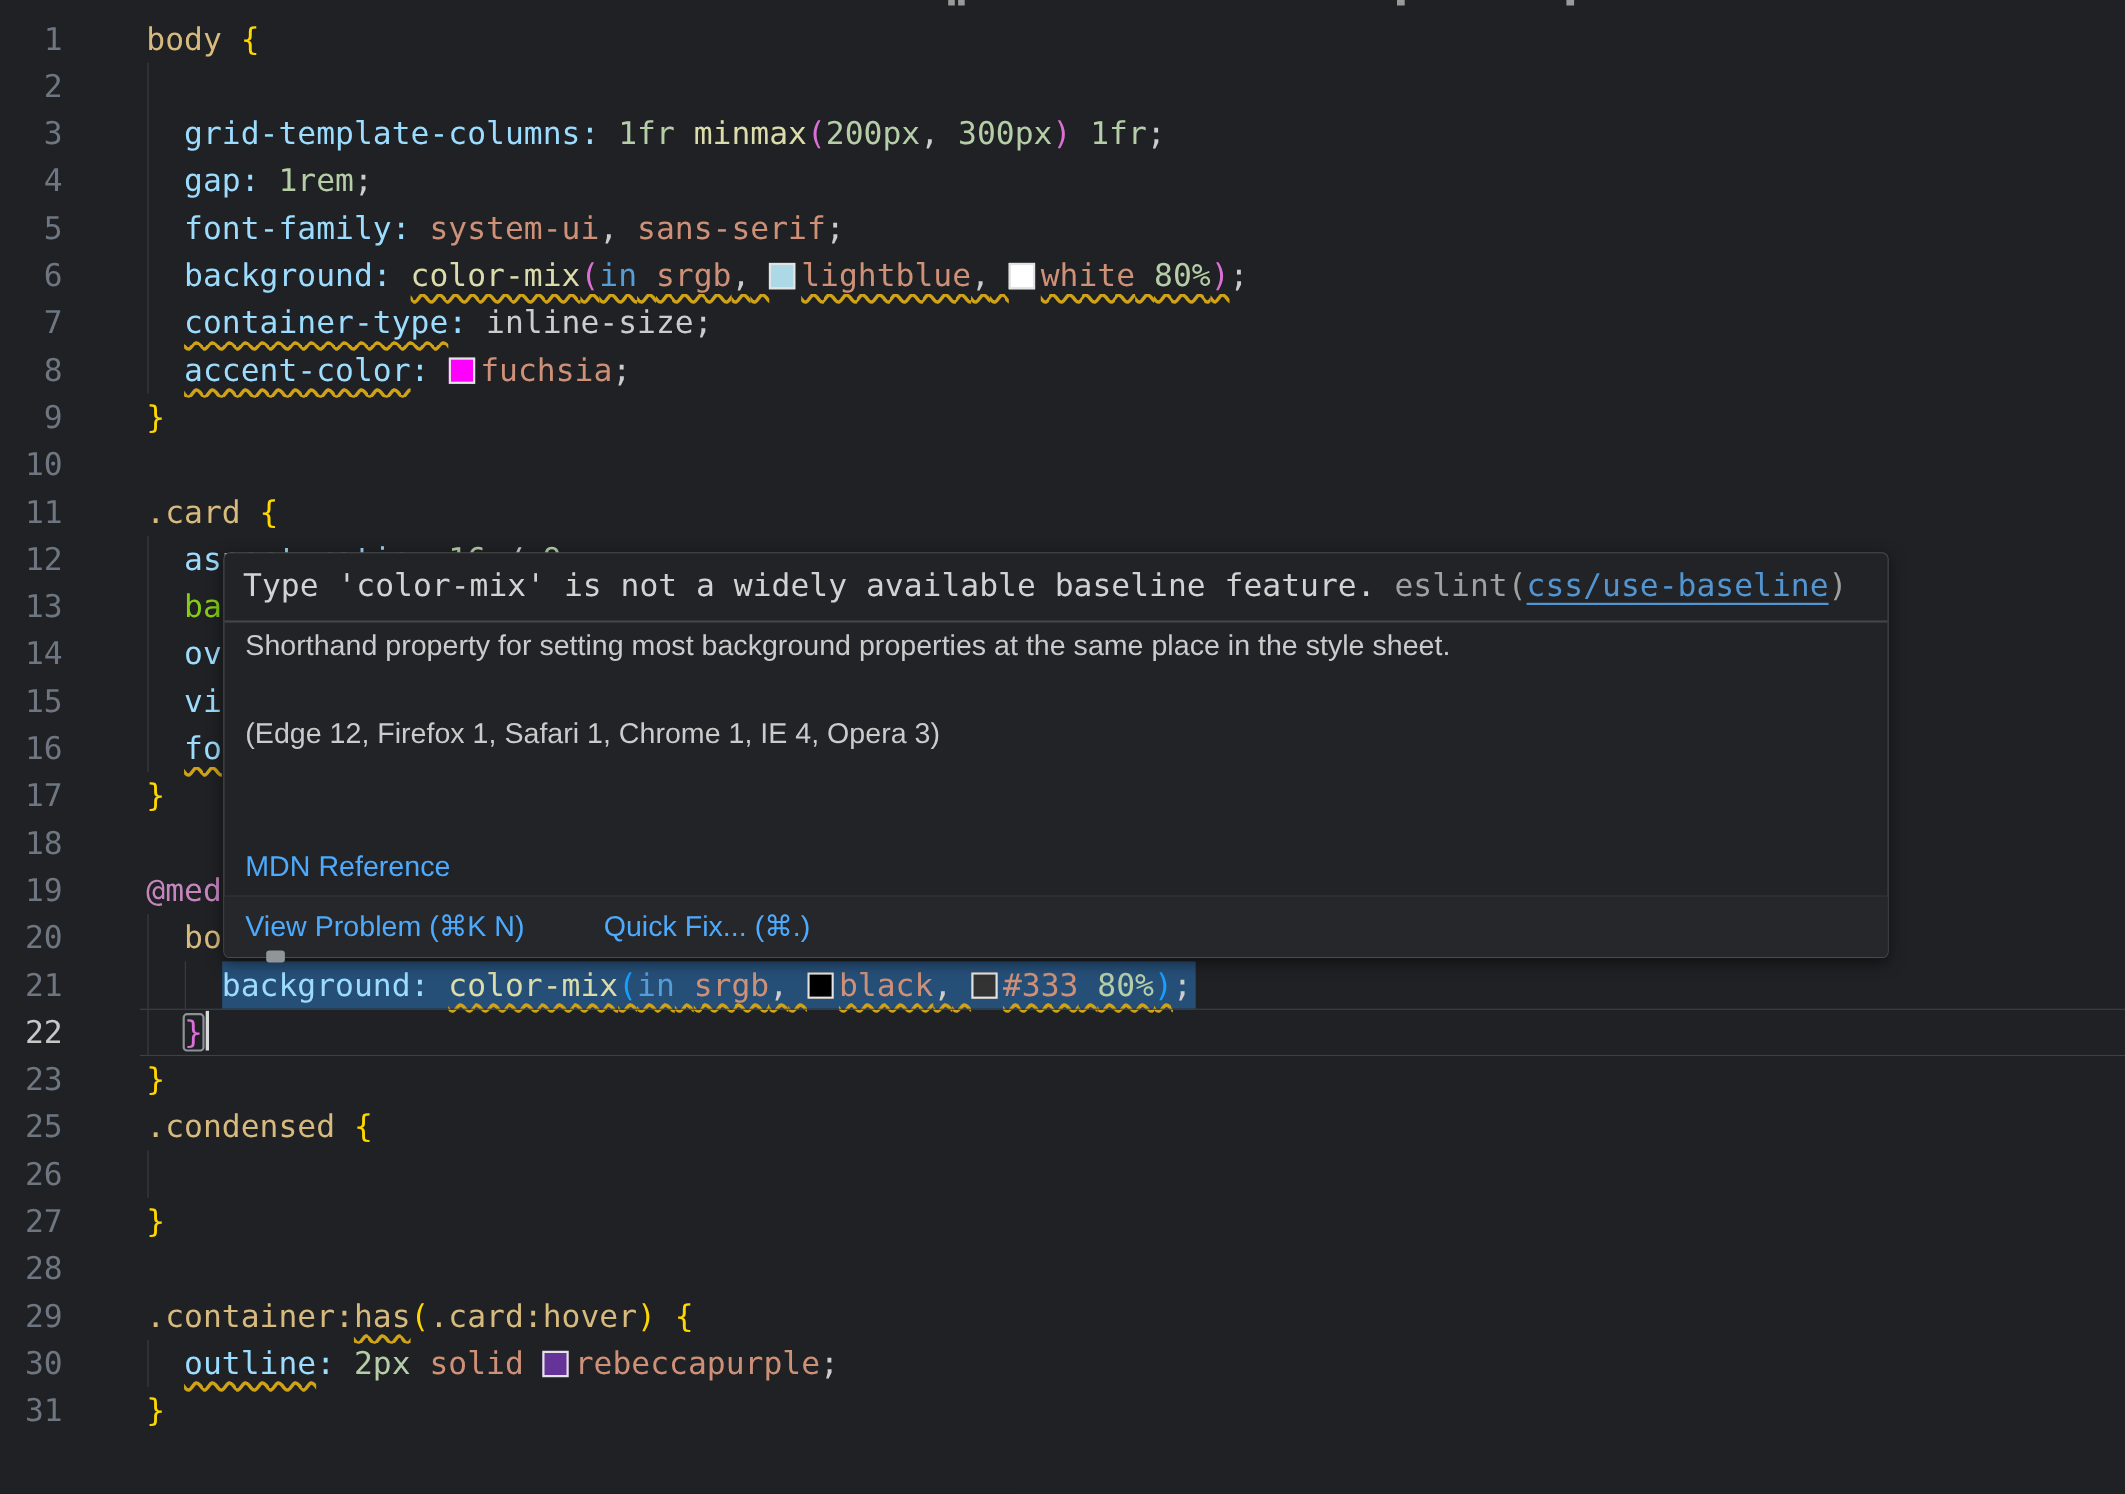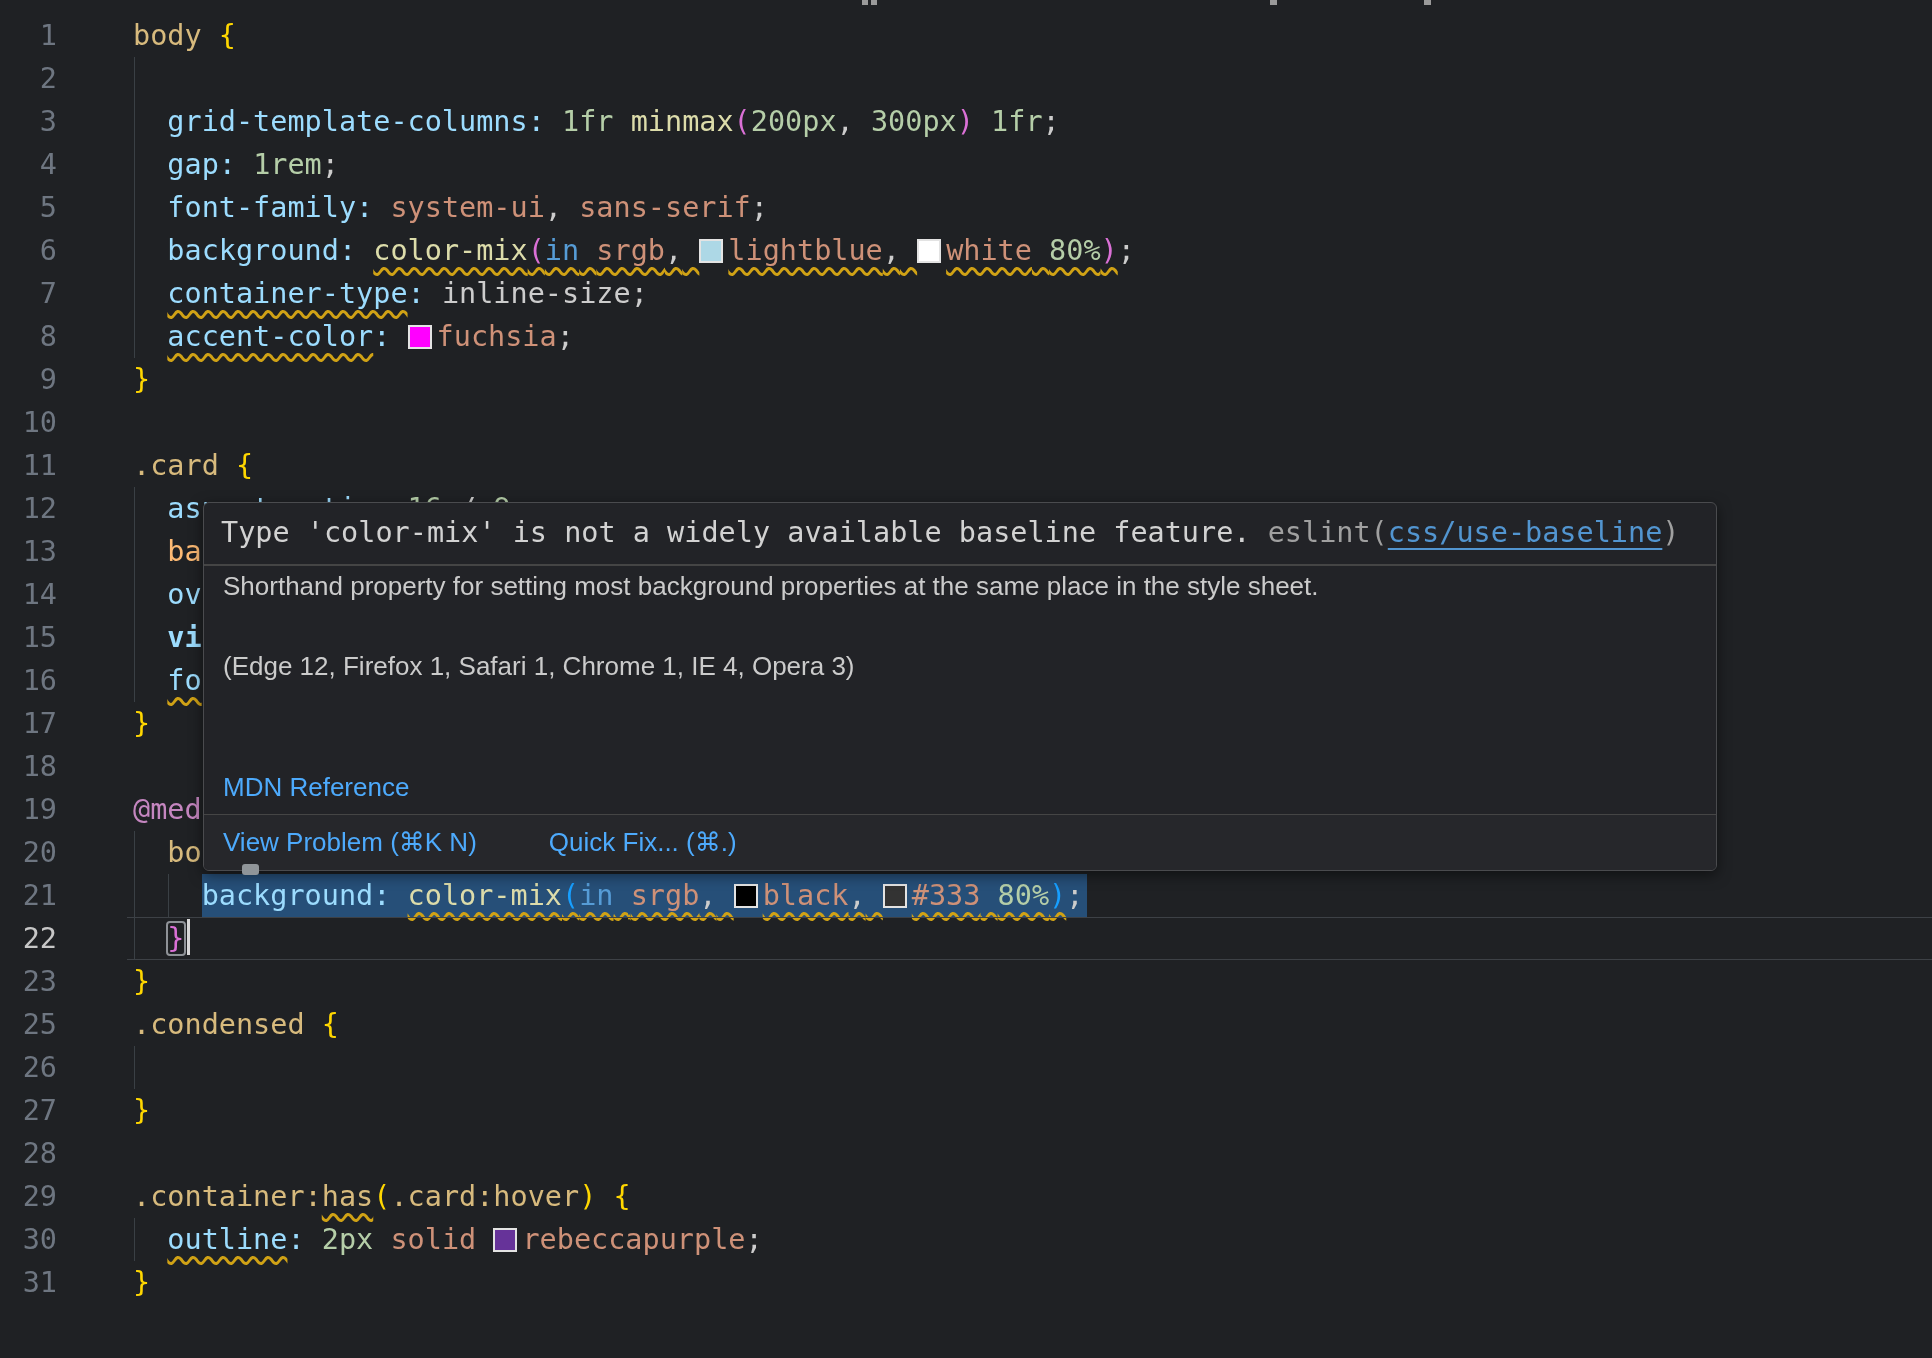--- a/index.html
+++ b/index.html
@@ -102,31 +102,31 @@
         <div class="code"><span style="color: rgb(215, 186, 125);">.card </span><span style="color: rgb(255, 215, 0);">{</span></div>
       </div>
       <div class="line">
         <div class="guide" style="left: 133.5px;"></div>
         <div class="ln">12</div>
         <div class="code"><span style="color: rgb(204, 204, 204);">  </span><span style="color: rgb(156, 220, 254);">aspect-ratio:</span><span style="color: rgb(204, 204, 204);"> </span><span style="color: rgb(181, 206, 168);">16</span><span style="color: rgb(204, 204, 204);"> / </span><span style="color: rgb(181, 206, 168);">9</span><span style="color: rgb(204, 204, 204);">;</span></div>
       </div>
       <div class="line">
         <div class="guide" style="left: 133.5px;"></div>
         <div class="ln">13</div>
-        <div class="code"><span style="color: rgb(204, 204, 204);">  </span><span style="color: #fdba74;">ba</span></div>
+        <div class="code"><span style="color: rgb(204, 204, 204);">  </span><span style="color: #84cc16;">ba</span></div>
       </div>
       <div class="line">
         <div class="guide" style="left: 133.5px;"></div>
         <div class="ln">14</div>
         <div class="code"><span style="color: rgb(204, 204, 204);">  </span><span style="color: rgb(156, 220, 254);">ov</span></div>
       </div>
       <div class="line">
         <div class="guide" style="left: 133.5px;"></div>
         <div class="ln">15</div>
-        <div class="code"><span style="color: rgb(204, 204, 204);">  </span><span style="color: rgb(156, 220, 254); font-weight: bold;">vi</span></div>
+        <div class="code"><span style="color: rgb(204, 204, 204);">  </span><span style="color: rgb(156, 220, 254);">vi</span></div>
       </div>
       <div class="line">
         <div class="guide" style="left: 133.5px;"></div>
         <div class="ln">16</div>
         <div class="code"><span style="color: rgb(204, 204, 204);">  </span><span class="sq" style="color: rgb(156, 220, 254);">fo</span></div>
       </div>
       <div class="line">
         <div class="ln">17</div>
         <div class="code"><span style="color: rgb(255, 215, 0);">}</span></div>
       </div>

